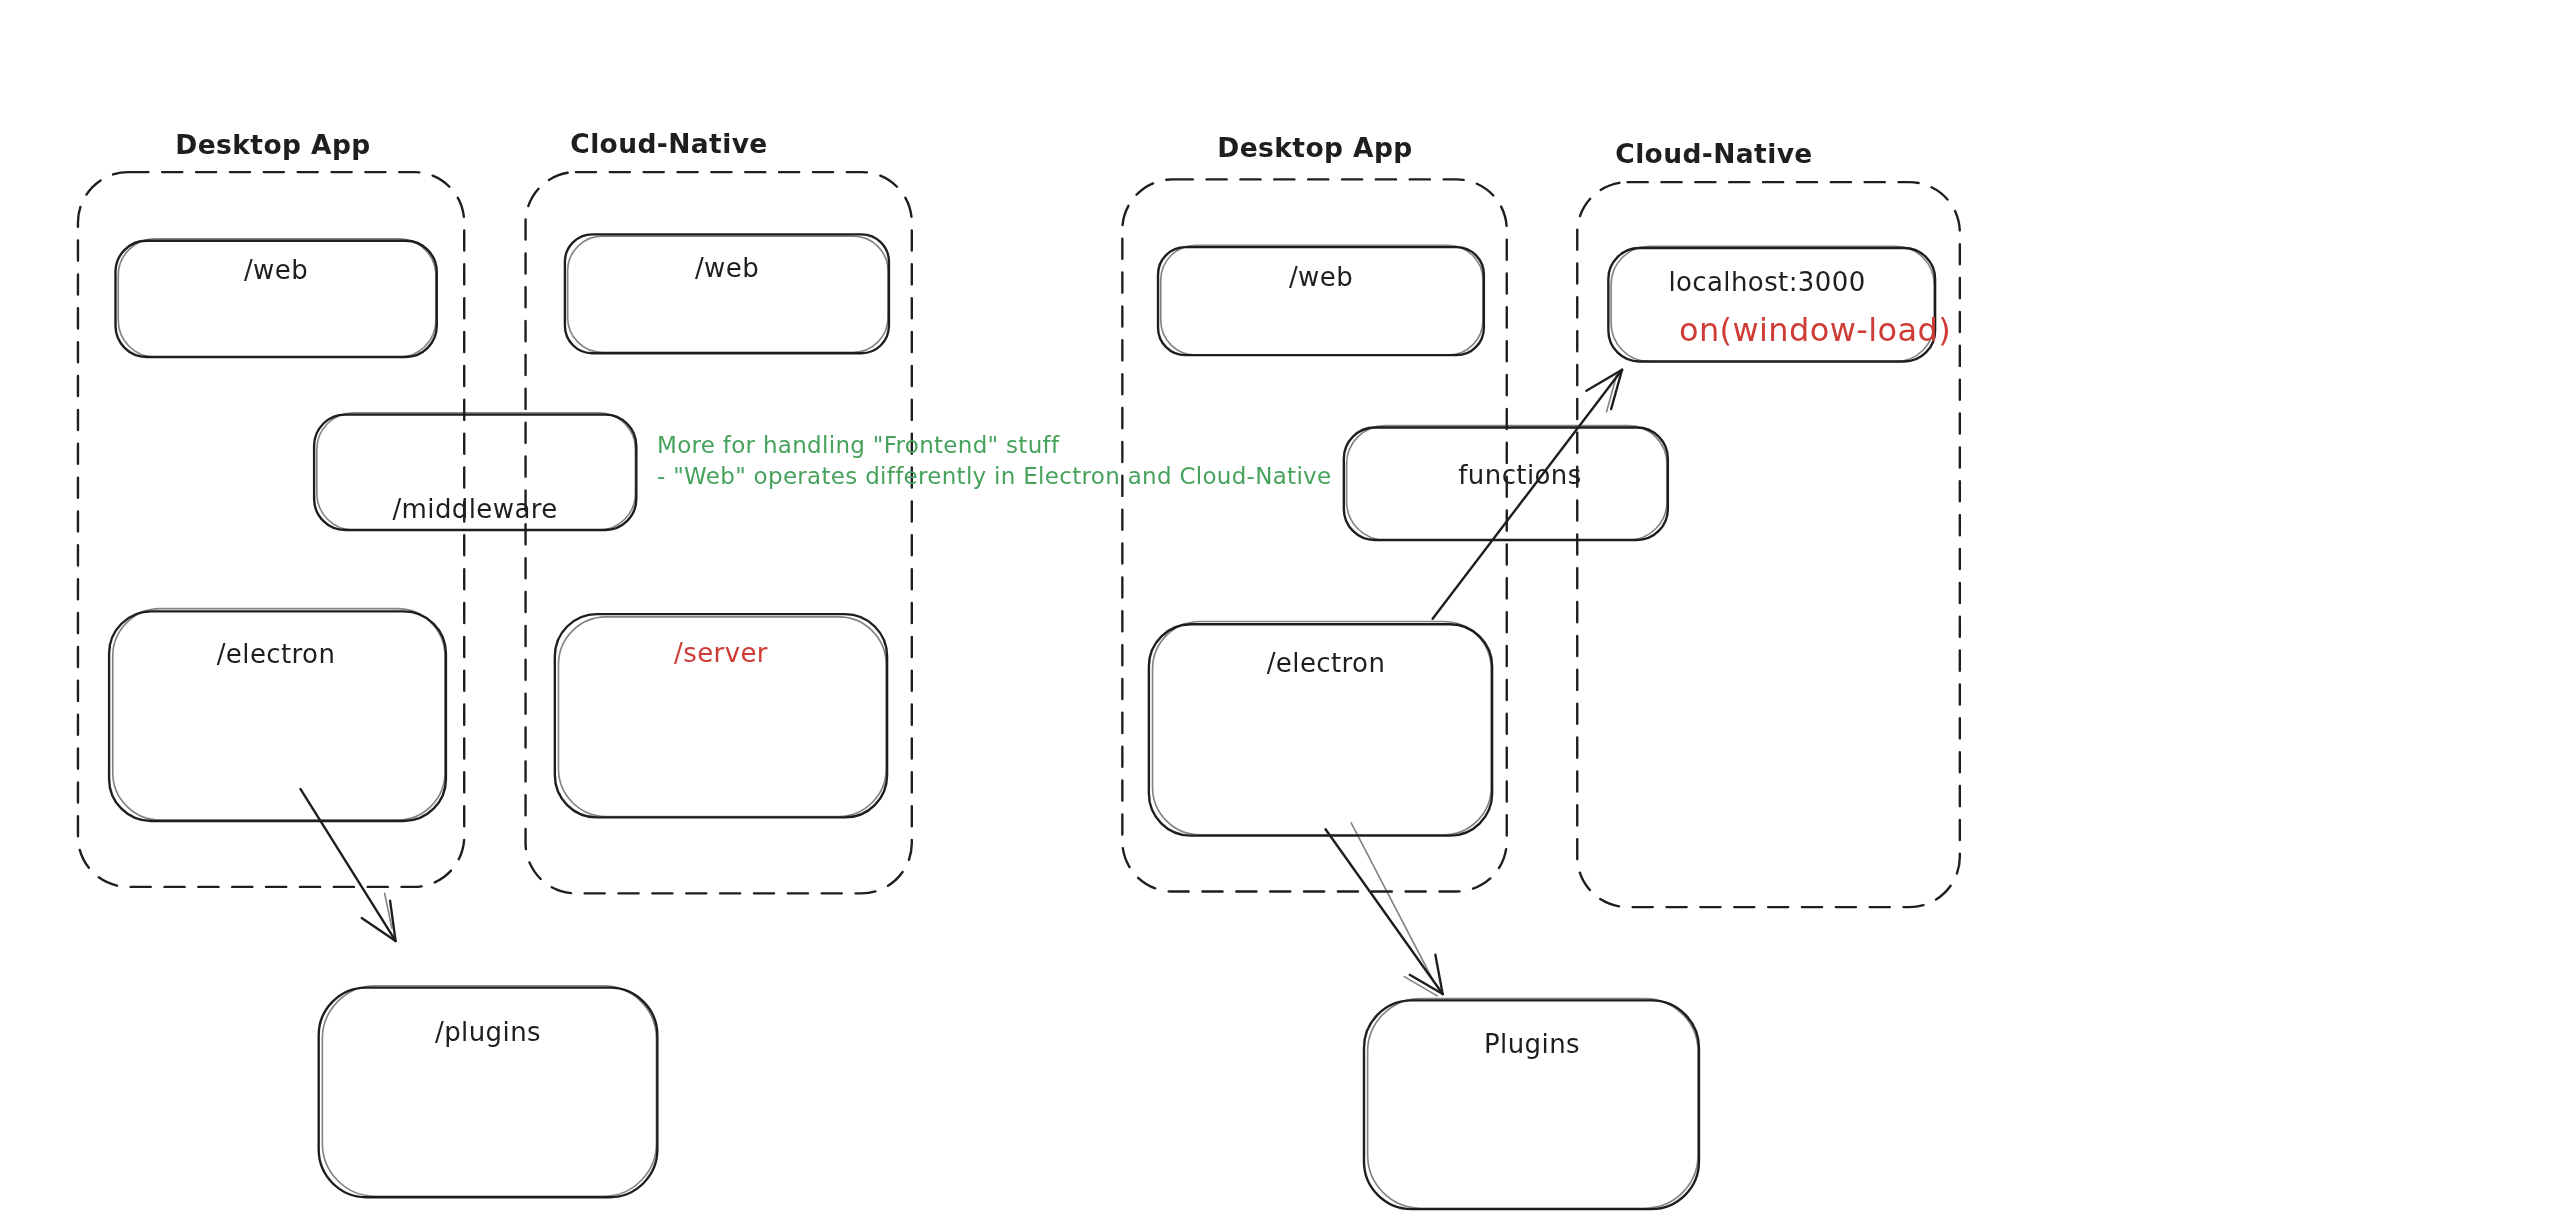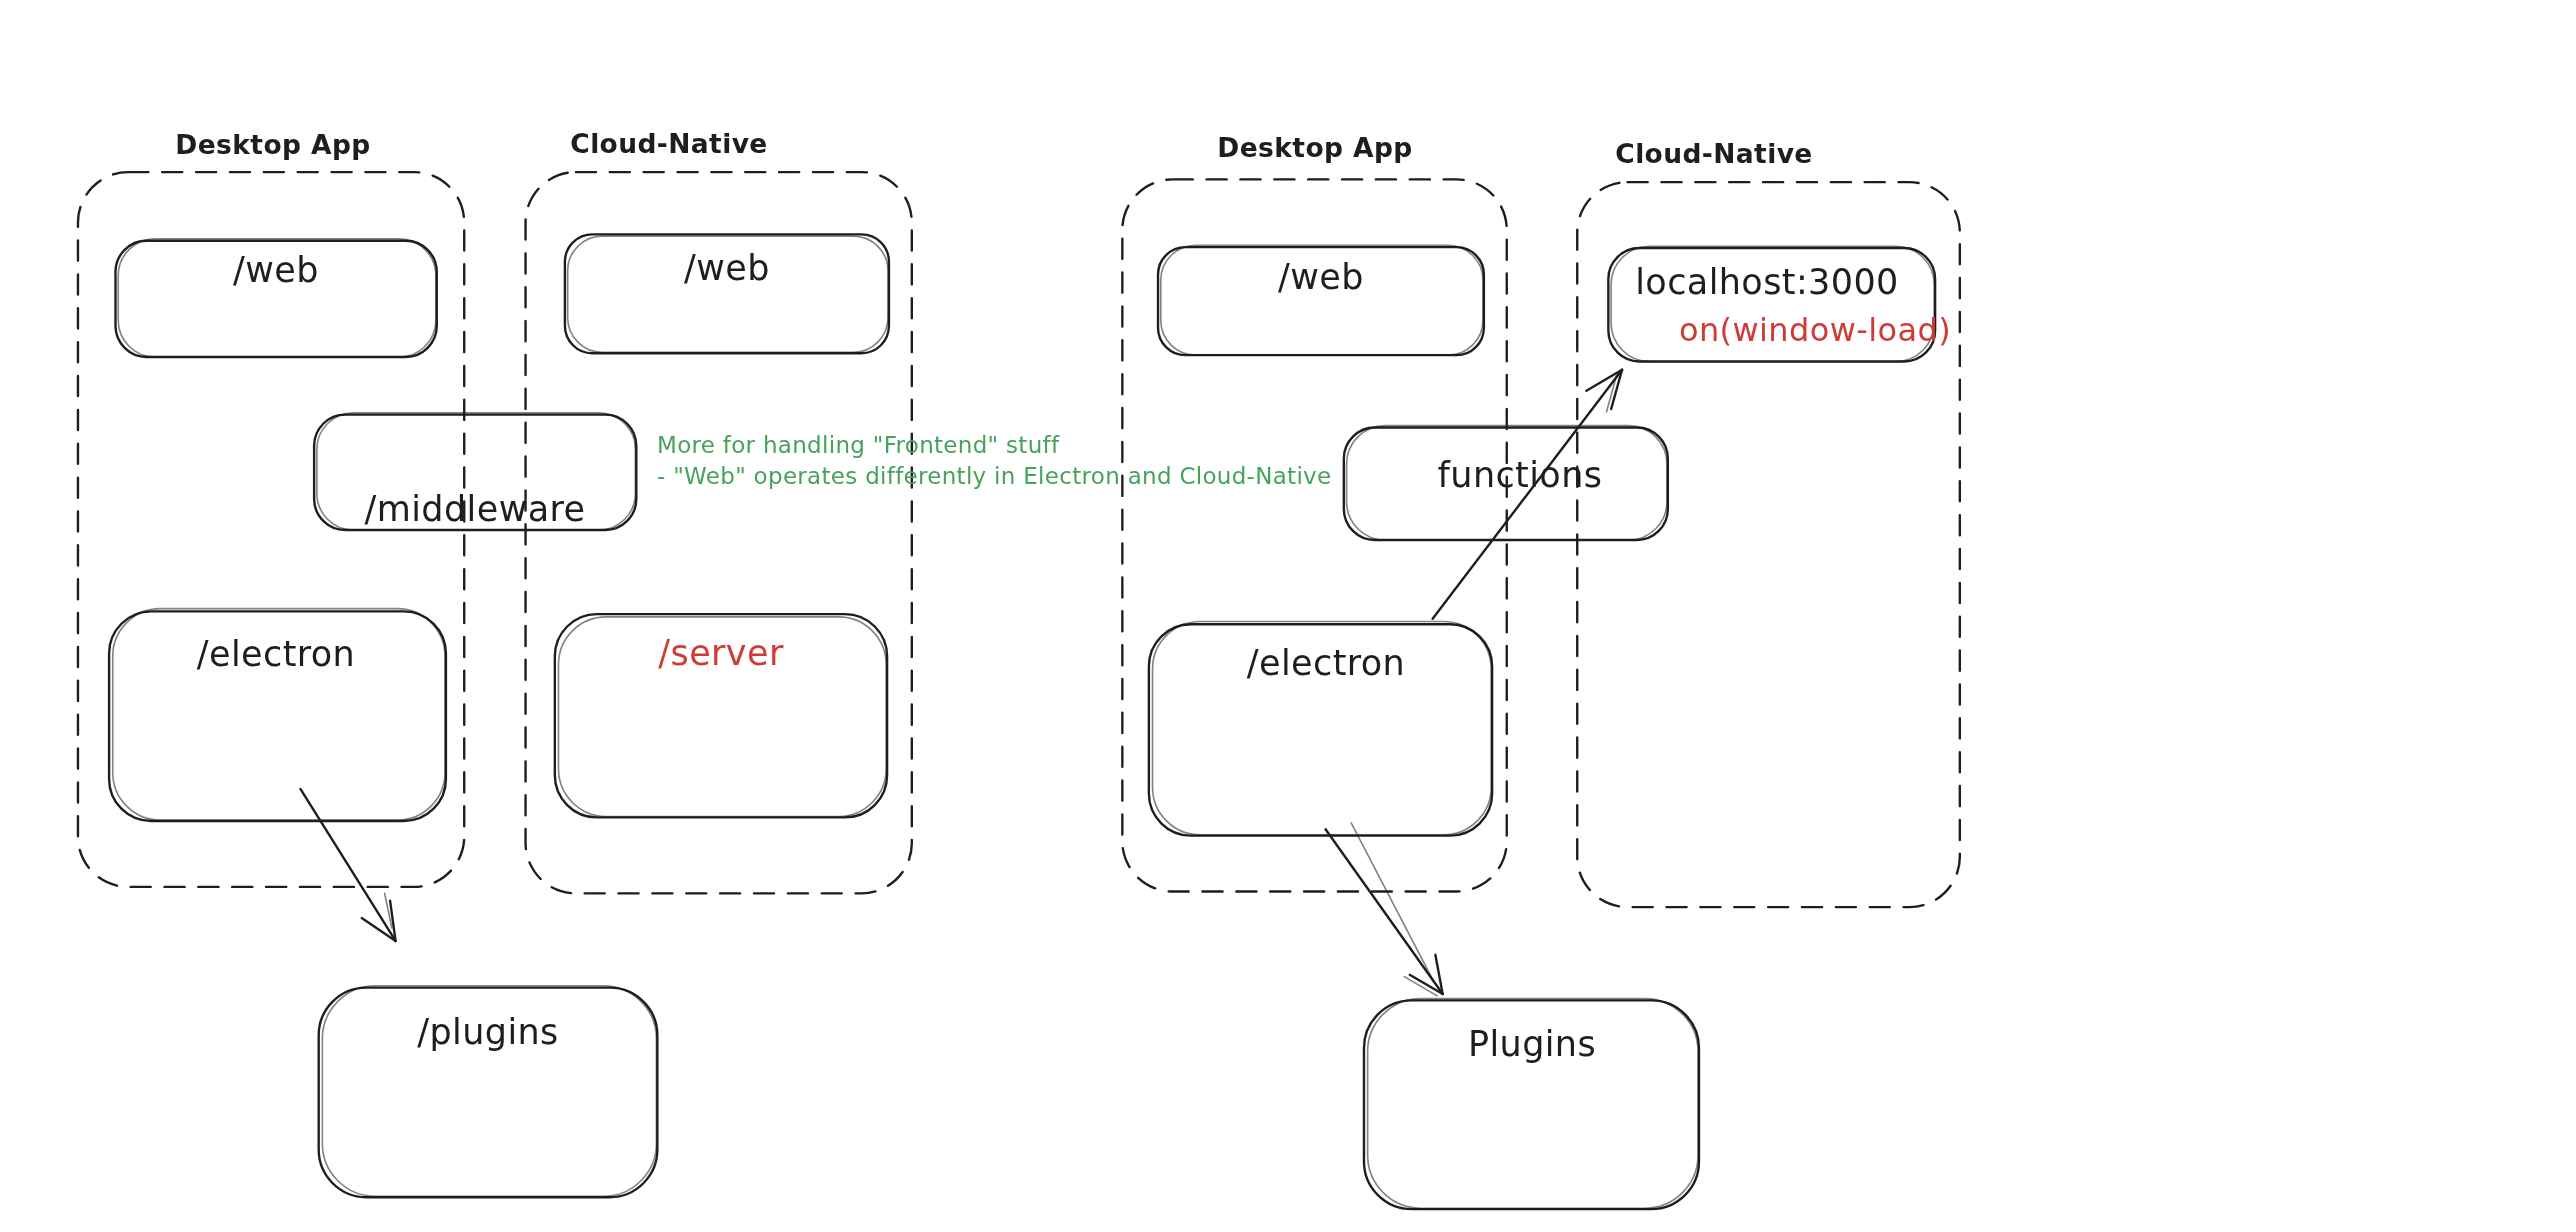--- a/index.html
+++ b/index.html
@@ -2,21 +2,21 @@
 <html style="font-size:14.6px"><head>
 <meta charset="utf-8">
 <style>
   html,body{margin:0;padding:0;background:#ffffff;}
   .canvas{position:relative;width:2202px;height:1232px;background:#ffffff;overflow:hidden;
           font-family:"DejaVu Sans", sans-serif;}
   svg{position:absolute;left:0;top:0;}
   .t{position:absolute;color:#1e1e1e;white-space:nowrap;letter-spacing:0.4px;}
   .center{transform:translate(-50%,-50%);}
   .section-label{font-size:26.5px;font-weight:bold;}
-  .box-label{font-size:35px;}
+  .box-label{font-size:26px;}
   .note{position:absolute;font-size:23px;line-height:31px;letter-spacing:0.3px;}
   .note div{white-space:nowrap;}
   .green{color:#46a25c;}
   .red{color:#cf3b35;}
   .stroke{fill:none;stroke:#1e1e1e;stroke-width:2.6;stroke-linecap:round;stroke-linejoin:round;}
   .dashed{stroke-dasharray:22 15;}
   .ghost{opacity:0.55;stroke-width:1.8;}
 </style>
 </head>
 <body>

